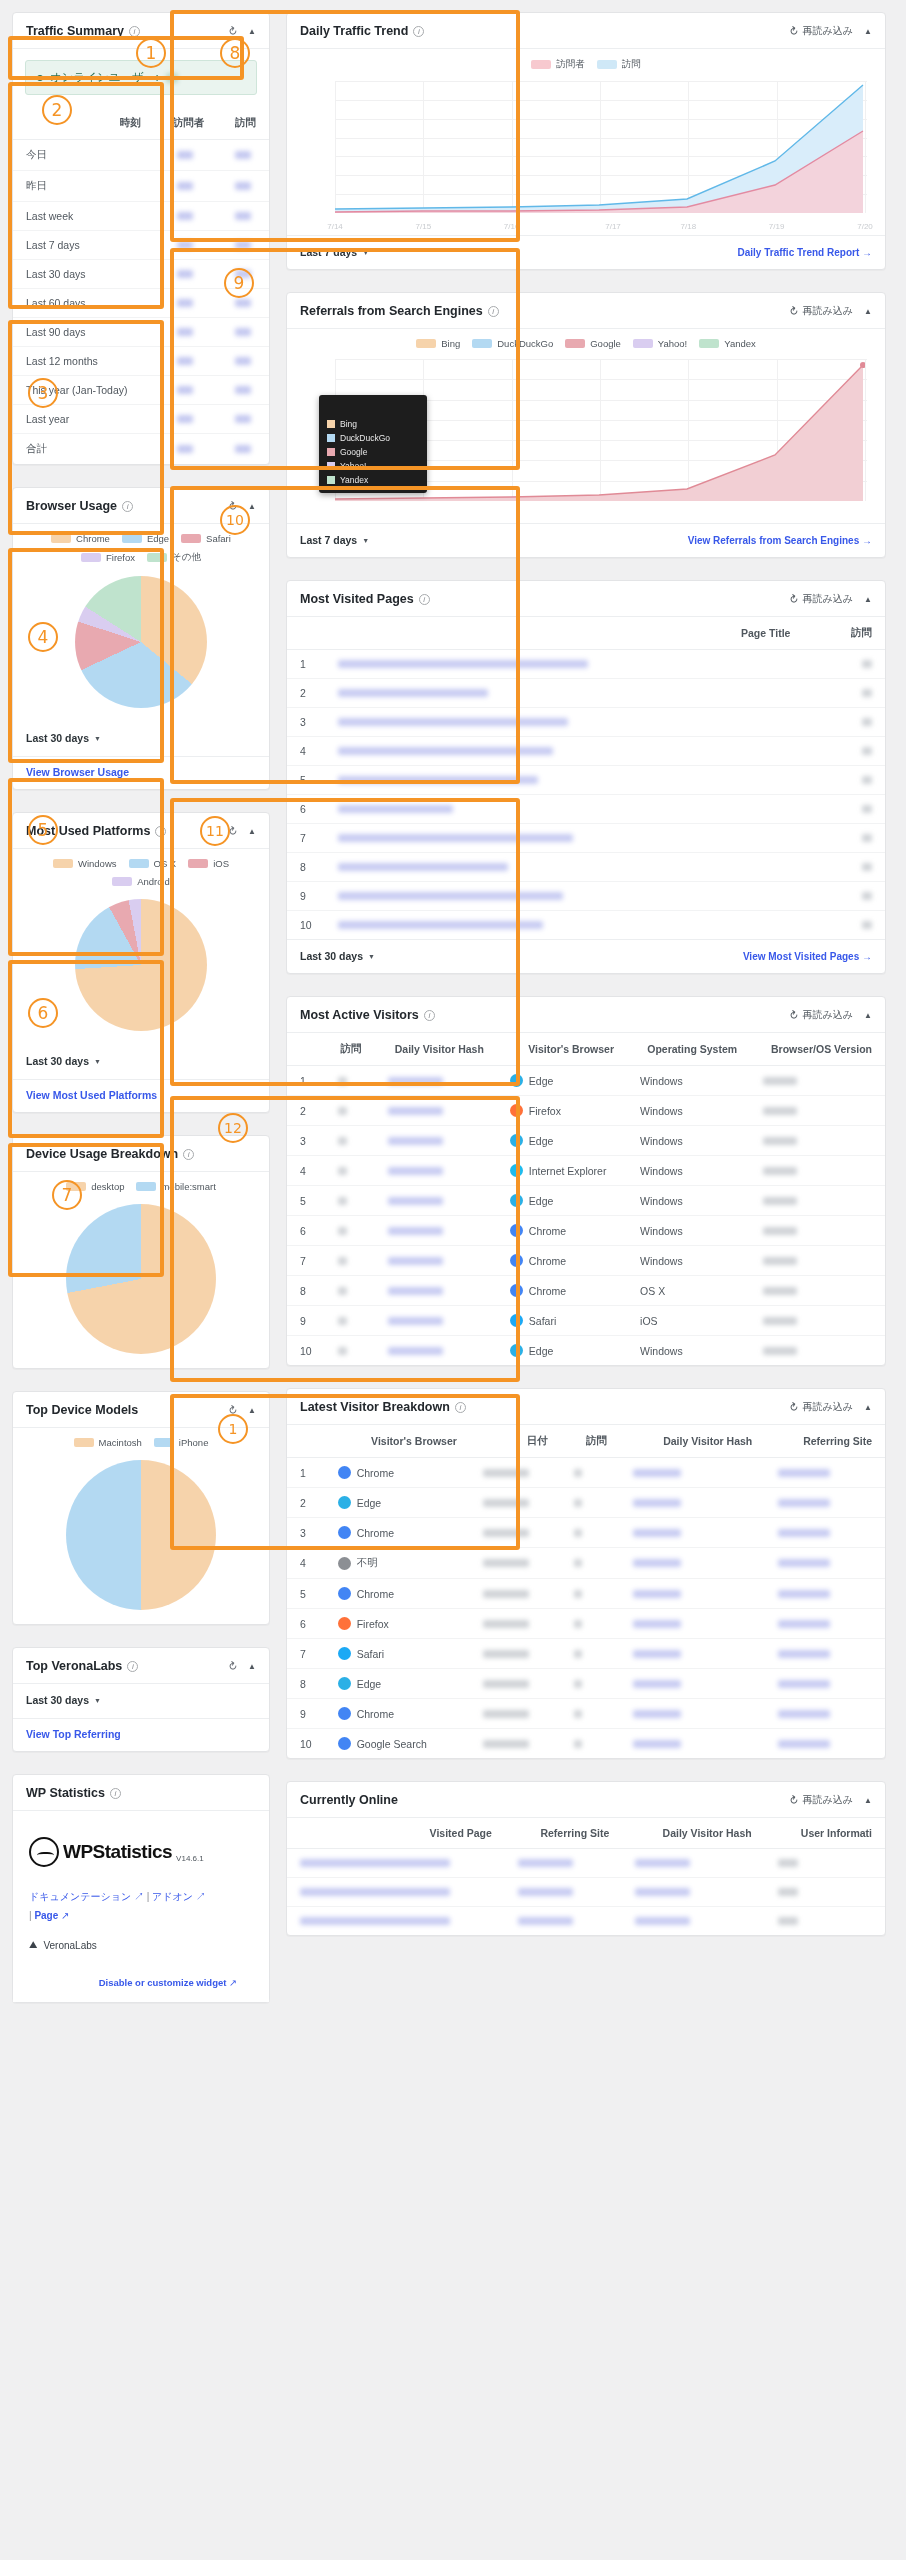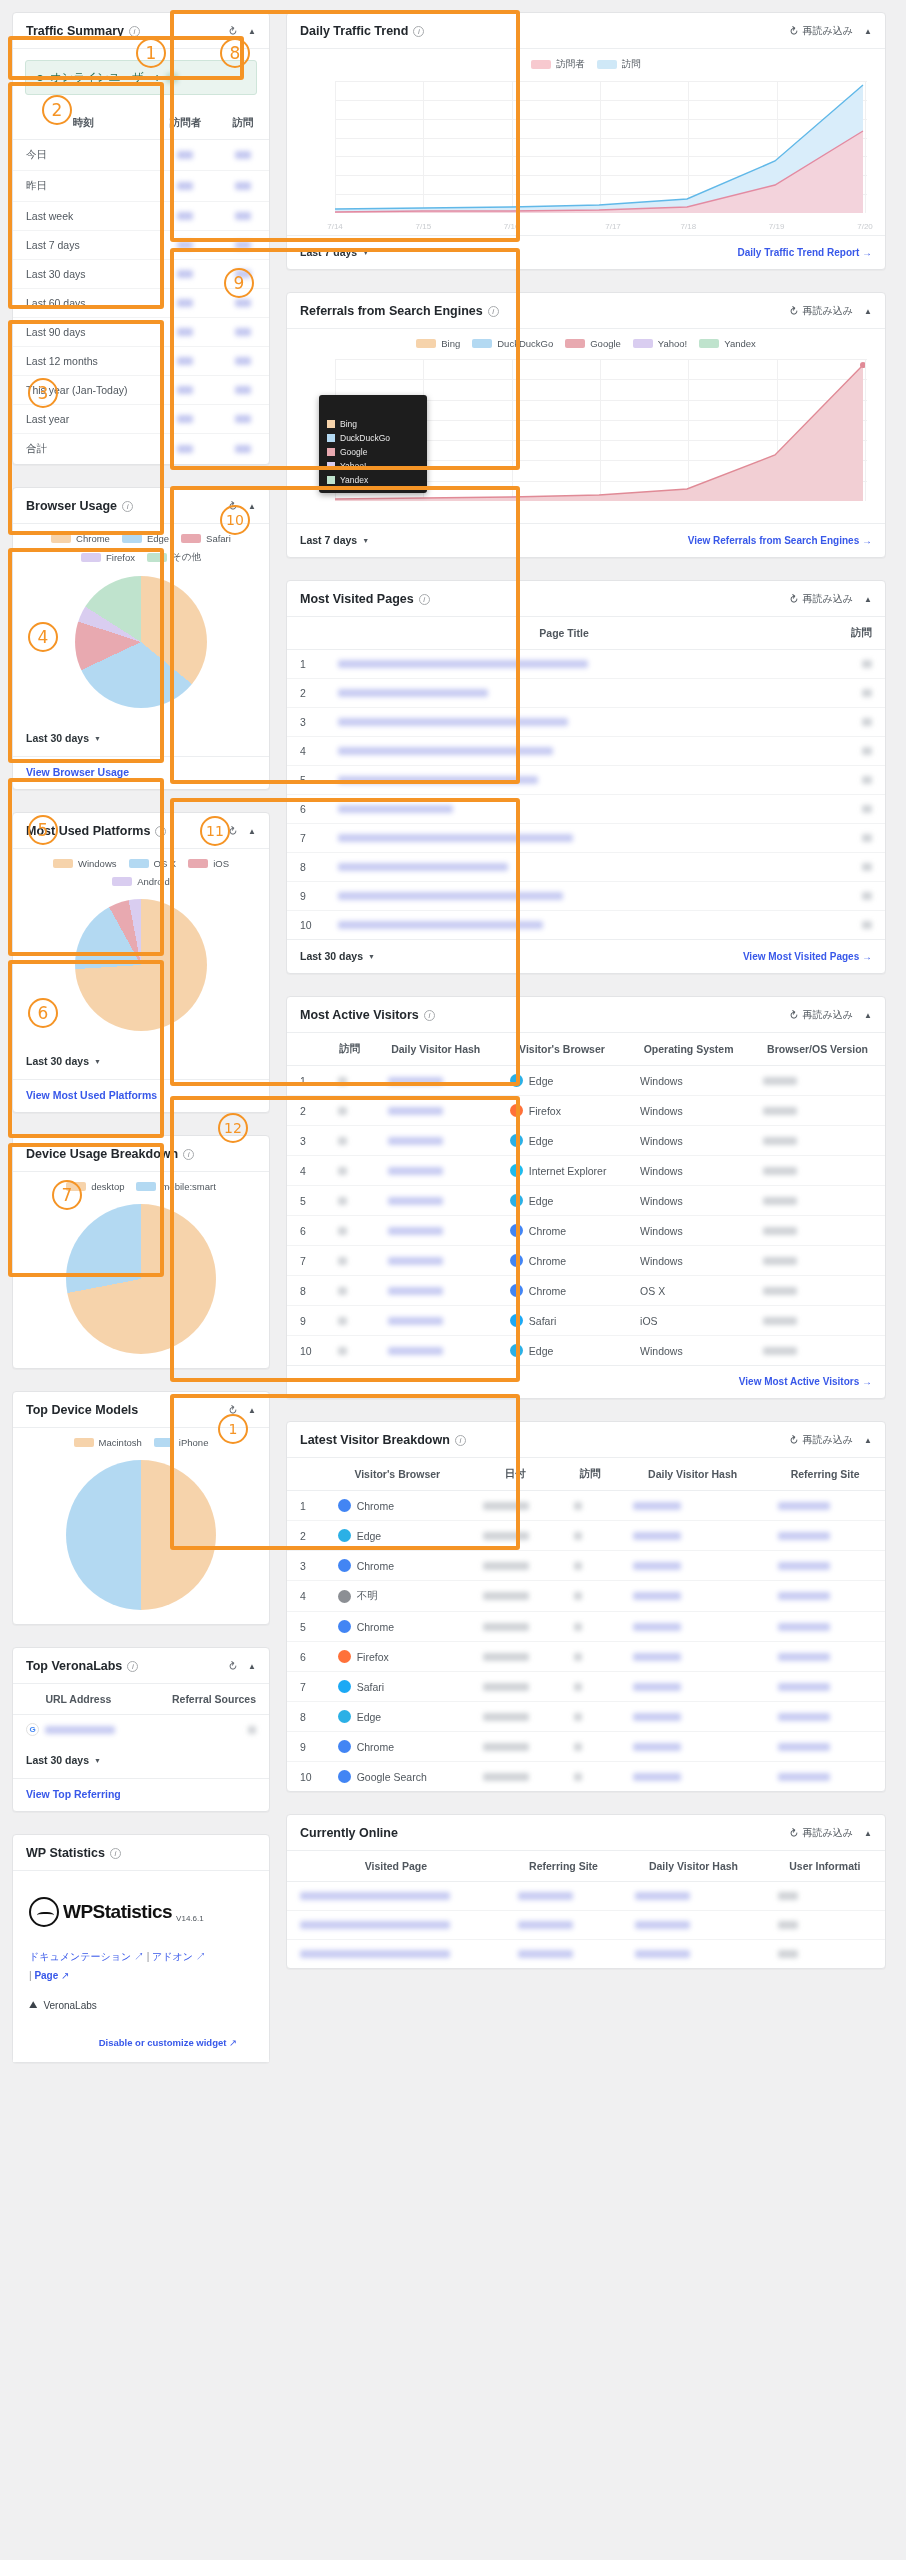--- a/index.html
+++ b/index.html
@@ -51,21 +51,21 @@
     border-radius: 3px;
     padding: 9px 11px;
     display: flex; align-items: center; gap: 7px;
     font-size: 11.5px; color: #2c6e52;
   }
   .dot { width: 6px; height: 6px; border-radius: 50%; background: #2c6e52; display:inline-block; }
   .blurchip { display:inline-block; width:12px; height:10px; border-radius:2px; background:#bcd9c9; filter: blur(2px); }
 
   table.t { width: 100%; border-collapse: collapse; }
   table.t th {
-    text-align: center; font-size: 10.5px; font-weight: bold; color: #50575e;
+    text-align: right; font-size: 10.5px; font-weight: bold; color: #50575e;
     padding: 9px 13px; border-bottom: 1px solid #eceef0; white-space: nowrap;
   }
   table.t td {
     font-size: 10.5px; color: #50575e; padding: 8px 13px;
     border-bottom: 1px solid #f2f3f4; white-space: nowrap;
   }
   table.t tr:last-child td { border-bottom: none; }
   .num { text-align: center; }
   .blur-num { display:inline-block; width: 16px; height: 8px; border-radius: 2px; background: #c3c7f0; filter: blur(2.4px); }
   .blur-wide { display:inline-block; height: 8px; border-radius: 2px; background: #c7cbf2; filter: blur(2.6px); }
@@ -374,39 +374,20 @@
       <div class="card-head">
         <div class="card-title">
           <span>Top VeronaLabs</span>
           <span class="info-icon">i</span>
         </div>
         <div class="head-tools">
           <span class="reload-ico">↻</span>
           <span class="caret">▲</span>
         </div>
       </div>
-      <table class="t">
-        <thead>
-            <tr>
-          <th>URL Address</th>
-          <th style="text-align:right">Referral Sources</th>
-        </tr>
-          </thead>
-        <tbody>
-          <tr>
-            <td>
-              <span class="cellflex">
-                  <span class="bico" style="background:#fff;border:1px solid #e0e0e0;font-size:8px;text-align:center;line-height:11px;color:#4285f4;font-weight:bold">G</span>
-                  <span class="blur-wide" style="width:70px"></span>
-                </span>
-            </td>
-            <td style="text-align:right"><span class="blur-gray" style="width:8px"></span></td>
-          </tr>
-        </tbody>
-      </table>
       <div class="card-foot">
         <span class="range-btn">
           <span>Last 30 days</span>
           <span class="caret">▼</span>
         </span>
       </div>
       <a class="foot-link">View Top Referring</a>
     </div>
 
     <div class="card" style="margin-bottom:0">
@@ -815,23 +796,20 @@
               <td><span class="blur-gray" style="width:9px"></span></td>
               <td><span class="blur-wide" style="width:55px"></span></td>
               <td>
                 <span class="cellflex"><span class="bico" style="background:#2bb0e6"></span>Edge</span>
               </td>
               <td>Windows</td>
               <td><span class="blur-gray" style="width:34px"></span></td>
             </tr>
           </tbody>
       </table>
-      <div class="foot-row" style="justify-content:flex-end">
-        <a><span>View Most Active Visitors</span> <span>→</span></a>
-      </div>
     </div>
 
     <div class="card">
       <div class="card-head">
         <div class="card-title">
           <span>Latest Visitor Breakdown</span>
           <span class="info-icon">i</span>
         </div>
         <div class="head-tools">
           <span class="reload-btn">

